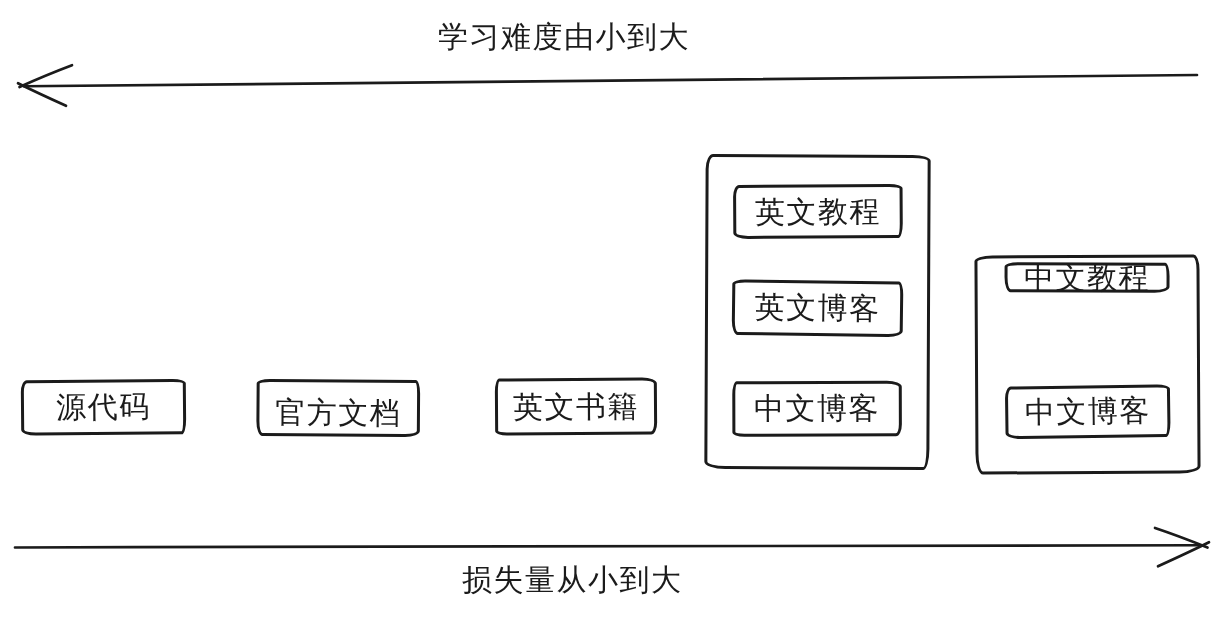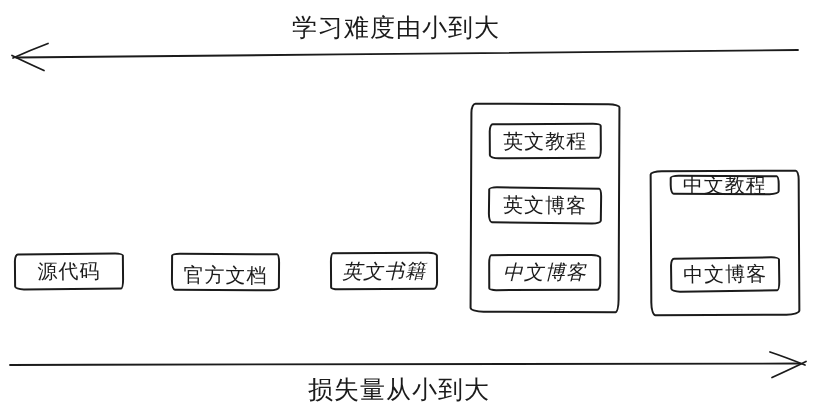--- a/index.html
+++ b/index.html
@@ -11,21 +11,21 @@
     position: relative;
     width: 813px;
     height: 414px;
     background: #ffffff;
     font-family: "Liberation Sans", sans-serif;
     color: #1b1b1b;
     overflow: hidden;
   }
   .axis-label {
     position: absolute;
-    font-size: 25px;
+    font-size: 20px;
     letter-spacing: 1px;
     color: #1b1b1b;
     white-space: nowrap;
   }
   .axis-label.top { left: 292px; top: 11px; }
   .axis-label.bottom { left: 308px; top: 373px; }
 
   .arrow-svg {
     position: absolute;
     left: 0;
@@ -47,21 +47,21 @@
     display: flex;
     align-items: center;
     justify-content: center;
     font-size: 20px;
     letter-spacing: 1px;
     white-space: nowrap;
   }
   
   .r1 { border-radius: 4px 9px 3px 10px / 8px 3px 10px 4px; }
   .r2 { border-radius: 9px 3px 10px 4px / 3px 9px 4px 10px; }
-  .r3 { border-radius: 3px 10px 4px 8px / 9px 4px 8px 3px; font-style: italic; }
+  .r3 { border-radius: 3px 10px 4px 8px / 9px 4px 8px 3px; }
 
   .box-source   { left: 14px;  top: 253px; width: 110px; height: 37px; transform: rotate(-0.5deg); }
   .box-docs     { left: 171px; top: 253px; width: 109px; height: 38px; transform: rotate(0.4deg); align-items: flex-end; }
   .box-enbooks  { left: 330px; top: 252px; width: 108px; height: 38px; transform: rotate(-0.4deg); }
 
   .group-box {
     position: absolute;
     box-sizing: border-box;
     border: 2px solid #1b1b1b;
     background: #ffffff;

